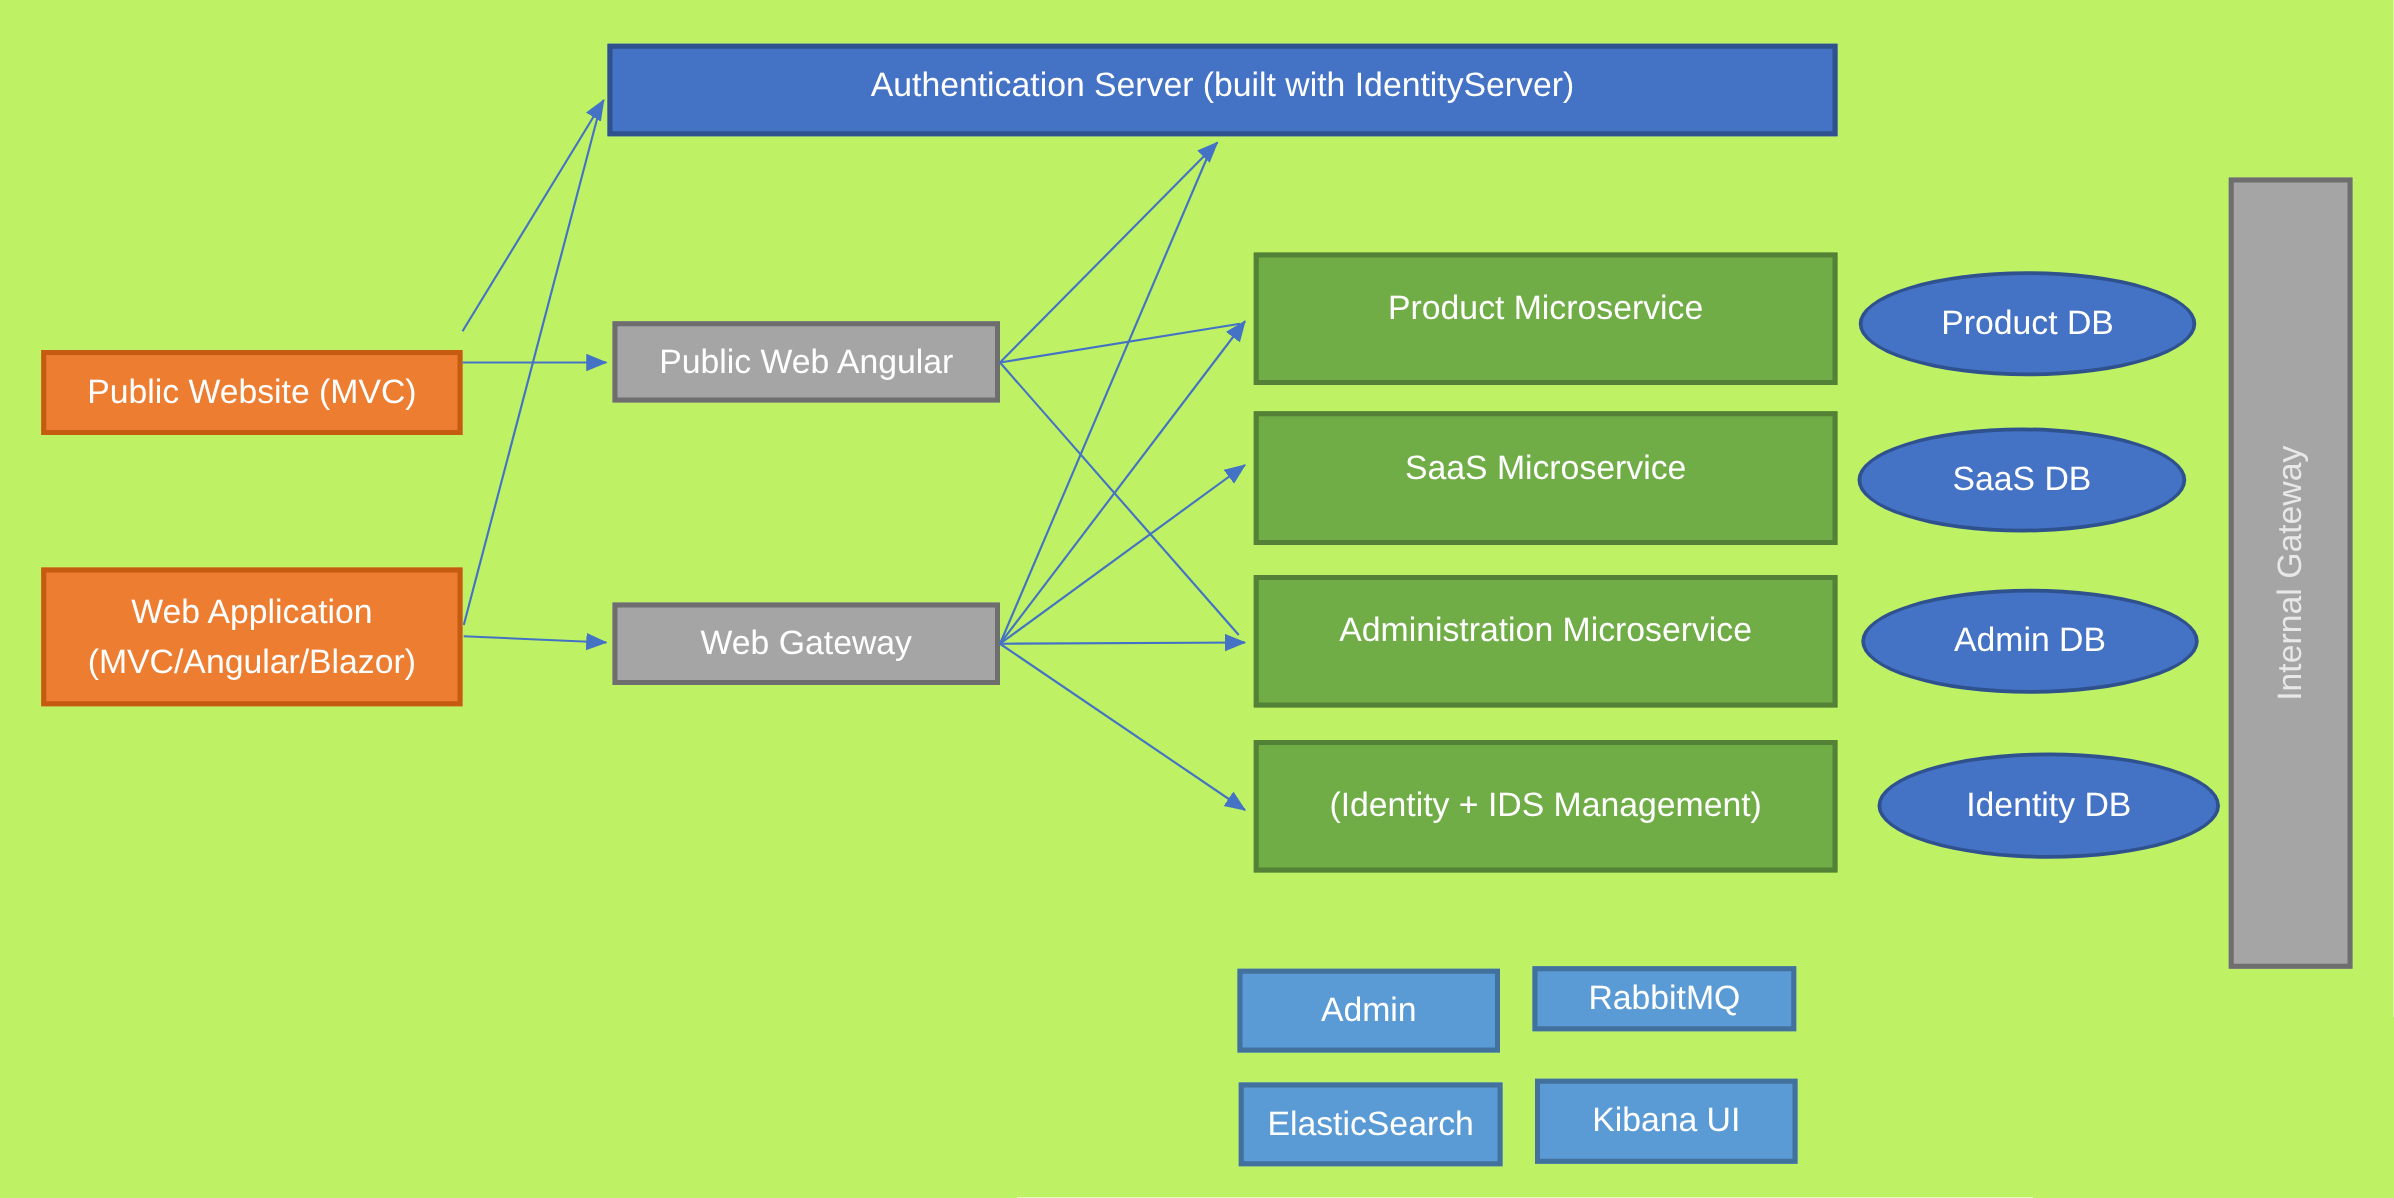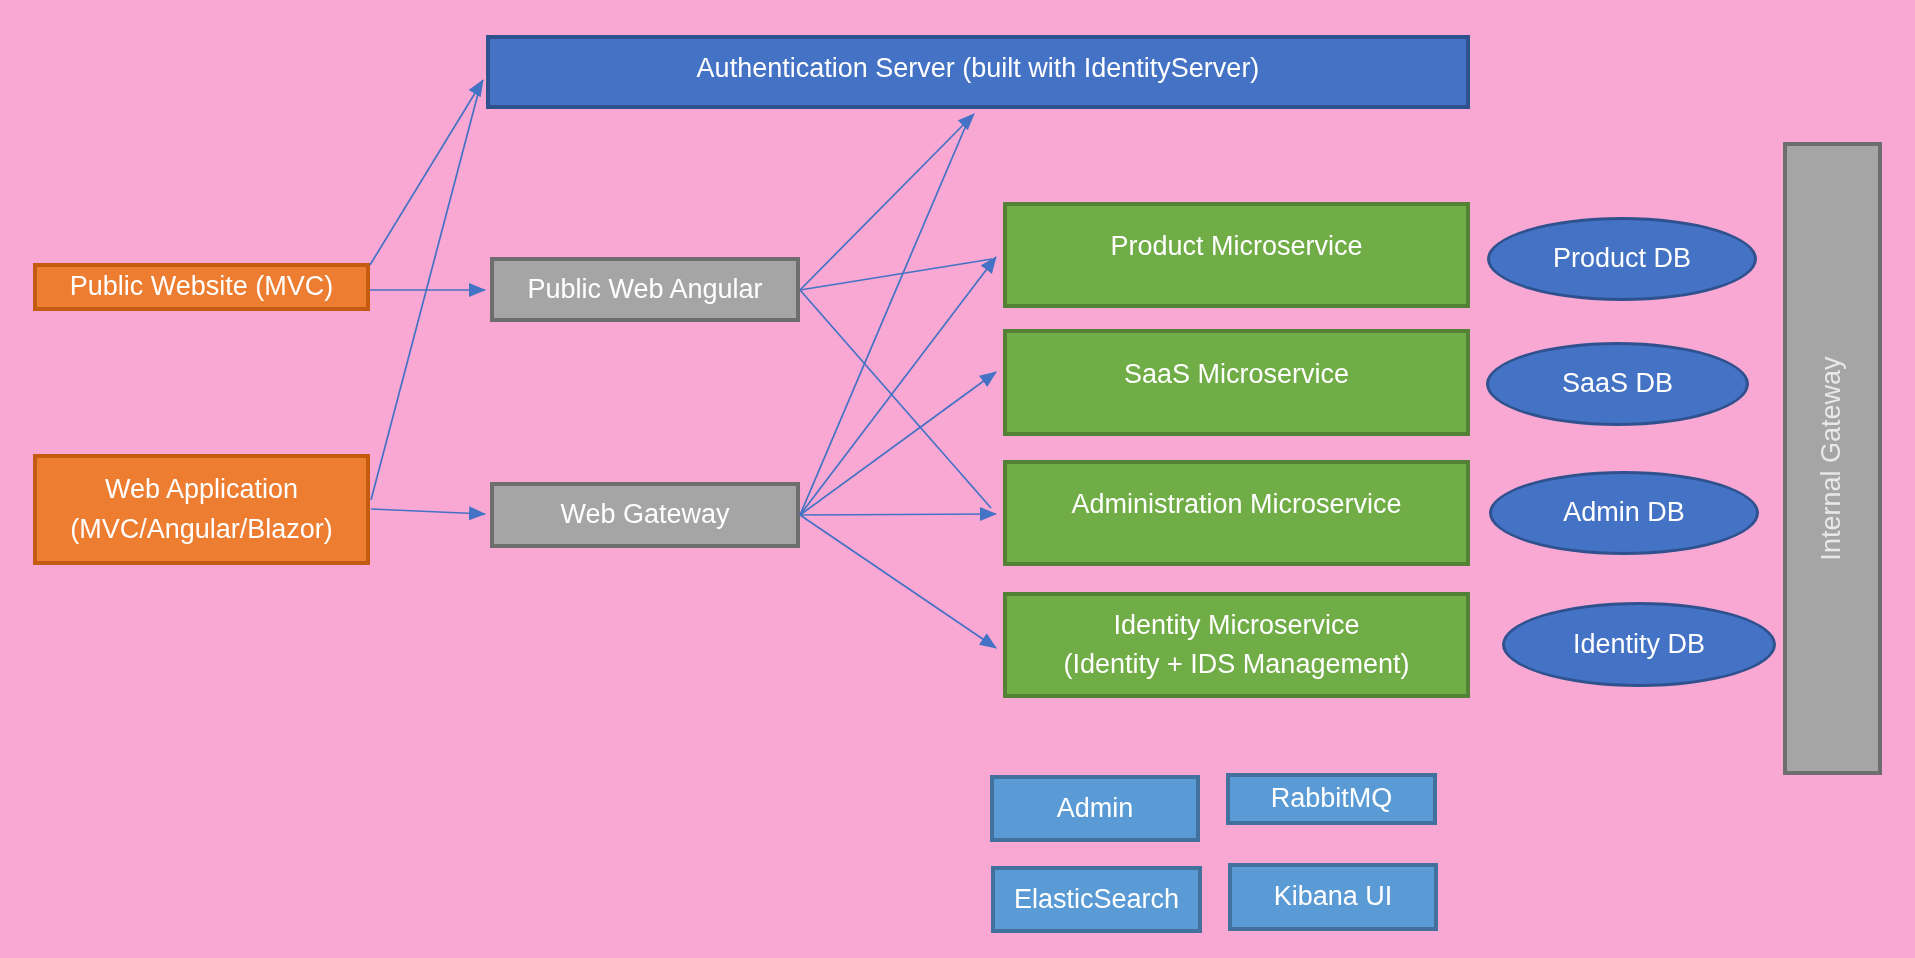--- a/index.html
+++ b/index.html
@@ -8,21 +8,21 @@
     background: #ffffff;
     width: 1915px;
     height: 958px;
     overflow: hidden;
     font-family: "Liberation Sans", sans-serif;
   }
   #canvas {
     position: relative;
     width: 1915px;
     height: 958px;
-    background: #f9a8d4;
+    background: #bef264;
   }
   #edges {
     position: absolute;
     left: 0; top: 0;
     width: 1915px;
     height: 958px;
     z-index: 2;
     pointer-events: none;
   }
   .node {
@@ -74,21 +74,21 @@
       <line x1="800" y1="515" x2="996" y2="372" stroke="#4472C4" stroke-width="1.7" marker-end="url(#arrow-head)"></line>
       <line x1="800" y1="290" x2="991" y2="508" stroke="#4472C4" stroke-width="1.7"></line>
       <line x1="800" y1="515" x2="996" y2="514" stroke="#4472C4" stroke-width="1.7" marker-end="url(#arrow-head)"></line>
       <line x1="800" y1="515" x2="996" y2="648" stroke="#4472C4" stroke-width="1.7" marker-end="url(#arrow-head)"></line>
     </svg>
 <div class="node shape-rect" style="left: 486px; top: 35px; width: 984px; height: 74px; background-color: rgb(68, 114, 196); border-color: rgb(47, 82, 143);">
       <div class="label" style="color: rgb(255, 255, 255); margin-top: -6px;">
         <span>Authentication Server (built with IdentityServer)</span>
       </div>
     </div>
-    <div class="node shape-rect" style="left: 33px; top: 263px; width: 337px; height: 48px; background-color: rgb(237, 125, 49); border-color: rgb(197, 90, 17);">
+    <div class="node shape-rect" style="left: 33px; top: 280px; width: 337px; height: 68px; background-color: rgb(237, 125, 49); border-color: rgb(197, 90, 17);">
       <div class="label" style="color: rgb(255, 255, 255);">
         <span>Public Website (MVC)</span>
       </div>
     </div>
     <div class="node shape-rect" style="left: 33px; top: 454px; width: 337px; height: 111px; background-color: rgb(237, 125, 49); border-color: rgb(197, 90, 17);">
       <div class="label" style="color: rgb(255, 255, 255);">
         <span>Web Application</span>
         <span>(MVC/Angular/Blazor)</span>
       </div>
     </div>
@@ -112,21 +112,20 @@
         <span>SaaS Microservice</span>
       </div>
     </div>
     <div class="node shape-rect" style="left: 1003px; top: 460px; width: 467px; height: 106px; background-color: rgb(112, 173, 71); border-color: rgb(83, 129, 53);">
       <div class="label" style="color: rgb(255, 255, 255); margin-top: -16px;">
         <span>Administration Microservice</span>
       </div>
     </div>
     <div class="node shape-rect" style="left: 1003px; top: 592px; width: 467px; height: 106px; background-color: rgb(112, 173, 71); border-color: rgb(83, 129, 53);">
       <div class="label" style="color: rgb(255, 255, 255);">
-        <span>Identity Microservice</span>
         <span>(Identity + IDS Management)</span>
       </div>
     </div>
     <div class="node shape-ellipse" style="left: 1487px; top: 217px; width: 270px; height: 84px; background-color: rgb(68, 114, 196); border-color: rgb(47, 82, 143);">
       <div class="label" style="color: rgb(255, 255, 255);">
         <span>Product DB</span>
       </div>
     </div>
     <div class="node shape-ellipse" style="left: 1486px; top: 342px; width: 263px; height: 84px; background-color: rgb(68, 114, 196); border-color: rgb(47, 82, 143);">
       <div class="label" style="color: rgb(255, 255, 255); text-align: right;">

